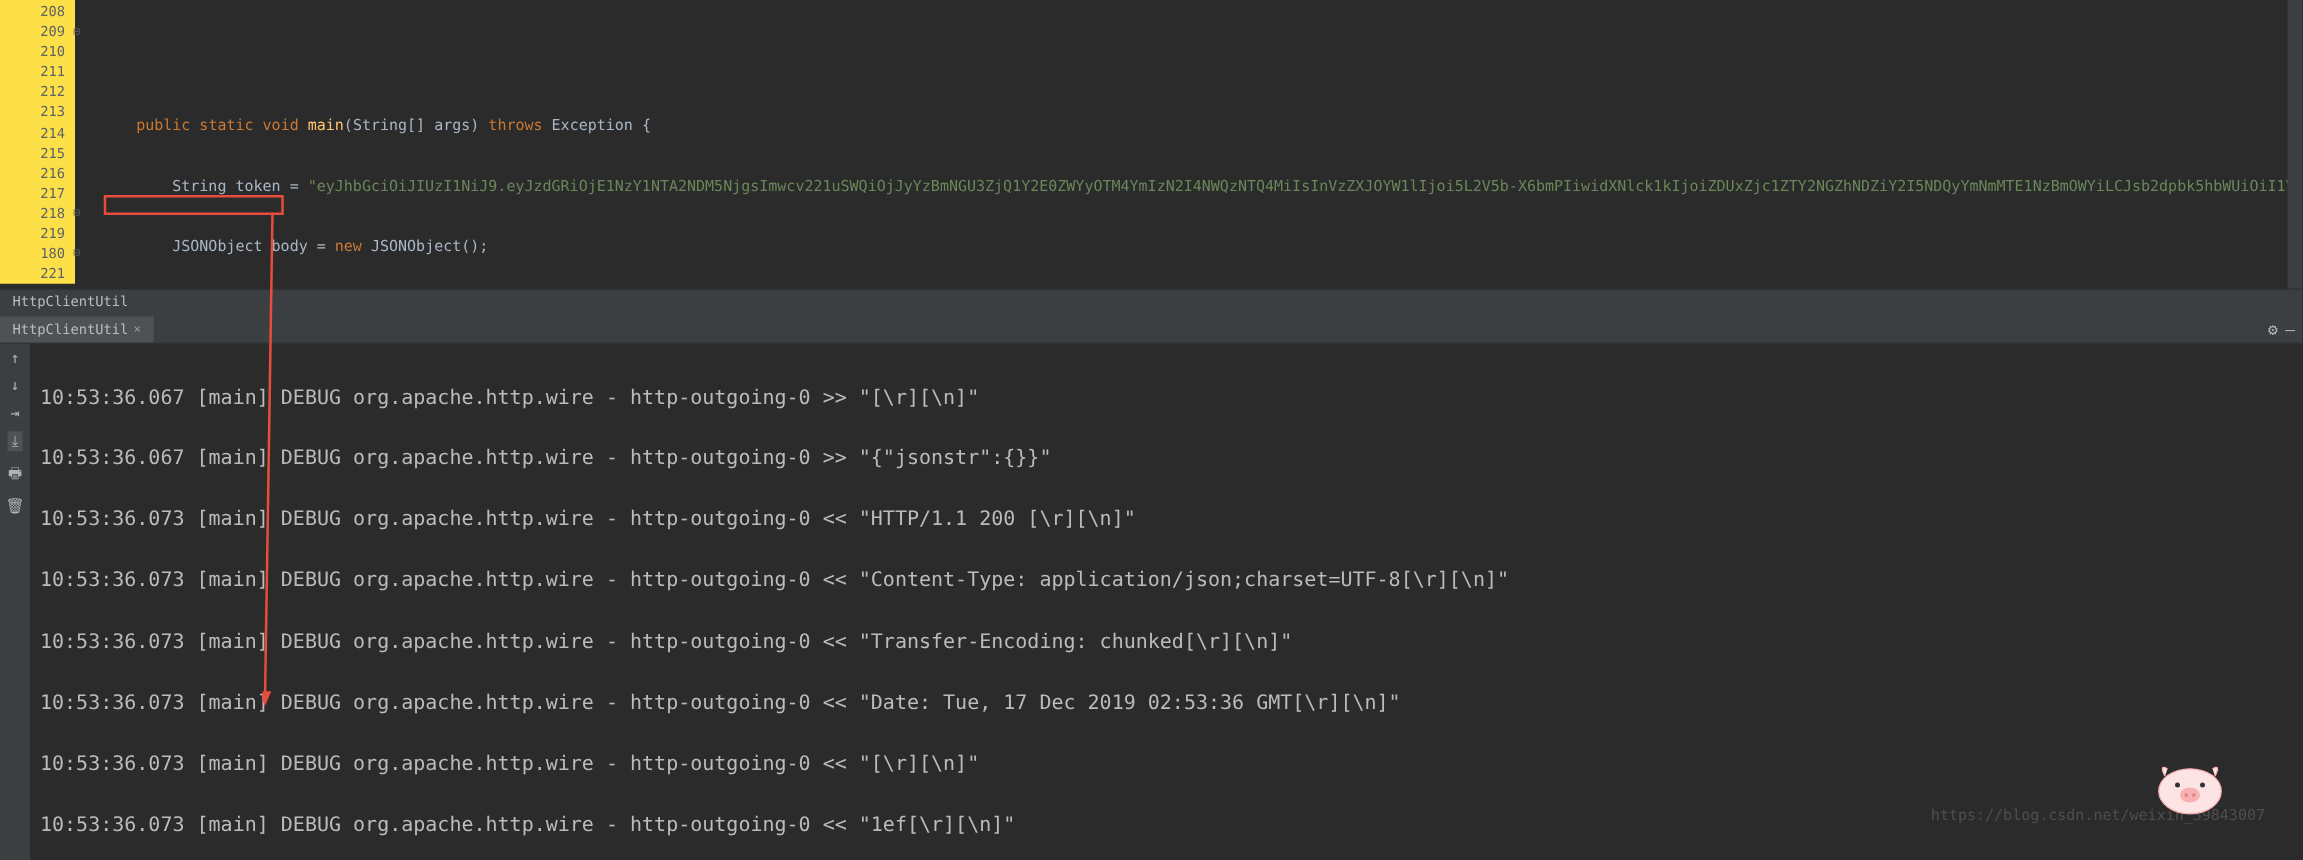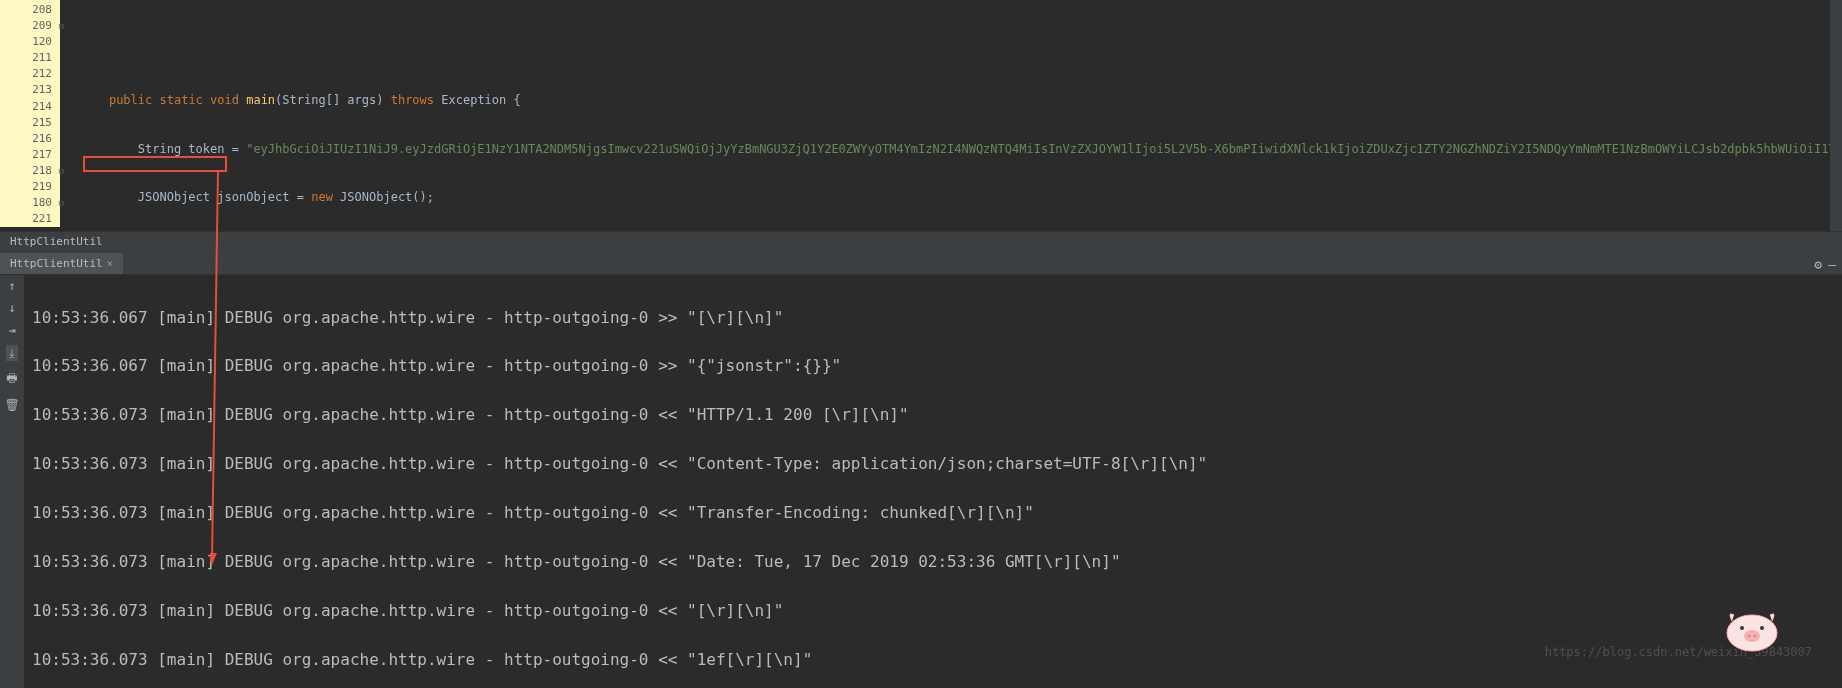--- a/index.html
+++ b/index.html
@@ -1,18 +1,18 @@
 <!DOCTYPE html>
 <html><head>
 <meta charset="utf-8">
 <style>
 * { margin: 0; padding: 0; box-sizing: border-box; }
 body { background: #2b2b2b; font-family: "Consolas", "Monaco", monospace; font-size: 12px; color: #a9b7c6; width: 1842px; height: 688px; overflow: hidden; }
 .code-area { background: #2b2b2b; height: 231px; overflow: hidden; position: relative; }
-.gutter { width: 60px; float: left; background: #fef9c3; color: #606366; text-align: right; padding-right: 8px; line-height: 16.1px; font-size: 11px; padding-top: 2px; }
+.gutter { width: 60px; float: left; background: #fde047; color: #606366; text-align: right; padding-right: 8px; line-height: 16.1px; font-size: 11px; padding-top: 2px; }
 .gutter-line { position: relative; }
 .fold-icon { position: absolute; right: -12px; color: #606366; font-size: 9px; }
 .code { margin-left: 60px; padding-left: 20px; line-height: 16.1px; white-space: pre; padding-top: 12px; }
 .code-line { height: 16.1px; }
 .kw { color: #cc7832; }
 .str { color: #6a8759; }
 .method { color: #ffc66d; }
 .underline { text-decoration-color: #cc7832; }
 .highlight-box { border: 2px solid #e74c3c; position: absolute; }
 .breadcrumb { background: #3c3f41; height: 22px; padding: 3px 10px; font-size: 11px; color: #bbbbbb; border-top: 1px solid #323232; }
@@ -29,38 +29,37 @@
 .watermark { position: absolute; right: 30px; bottom: 29px; color: #666; font-size: 12px; opacity: 0.6; }
 .pig { position: absolute; right: 50px; bottom: 35px; width: 80px; height: 60px; }
 </style>
 </head>
 <body>
 
 <div class="code-area">
   <div class="gutter">
     <div class="gutter-line">208</div>
     <div class="gutter-line"><span>209</span><span class="fold-icon">⊟</span></div>
-    <div class="gutter-line">120</div>
+    <div class="gutter-line">210</div>
     <div class="gutter-line">211</div>
     <div class="gutter-line">212</div>
     <div class="gutter-line">213</div>
     <div class="gutter-line">214</div>
     <div class="gutter-line">215</div>
     <div class="gutter-line">216</div>
     <div class="gutter-line">217</div>
     <div class="gutter-line"><span>218</span><span class="fold-icon">⊟</span></div>
     <div class="gutter-line">219</div>
     <div class="gutter-line"><span>180</span><span class="fold-icon">⊟</span></div>
     <div class="gutter-line">221</div>
   </div>
   <div class="code">
     <div class="code-line"></div>
     <div class="code-line">    <span class="kw">public static void</span> <span class="method">main</span>(String[] args) <span class="kw">throws</span> Exception {</div>
     <div class="code-line">        String token = <span class="str">"eyJhbGciOiJIUzI1NiJ9.eyJzdGRiOjE1NzY1NTA2NDM5<span class="underline">NjgsImwcv</span>221uSWQiOjJyYzBmNGU3ZjQ1Y2E0ZWYyOTM4YmIzN2I4NWQzNTQ4MiIsInVz<span class="underline">ZXJOYW1lIjoi</span>5L2V5b-X6bmP<span class="underline">IiwidXNlck1kIjoi</span>ZDUxZjc1ZTY2NGZhNDZiY2I5NDQyYmNmMTE1NzBmOWYiLCJsb2<span class="underline">dpbk5hb</span>WUiOiI1YjM5Msc4ZTEyZWY3NTQ3MzE4YTM2ZjM5ZDQ1NDN2YyJ9.k6ZUHfp</span></div>
-    <div class="code-line">        JSONObject jsonObject = <span class="kw">new</span> JSONObject();</div>
     <div class="code-line">        JSONObject body = <span class="kw">new</span> JSONObject();</div>
     
     
     
     
     
     
     
     
     

